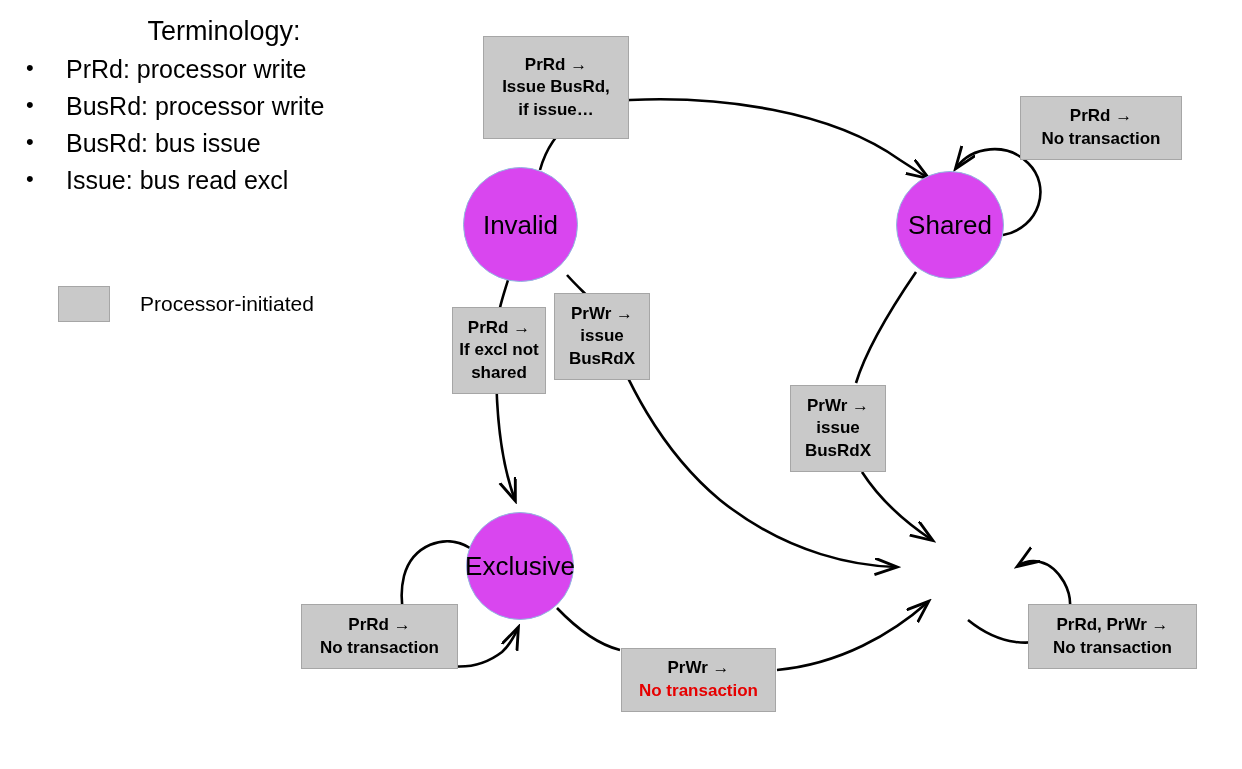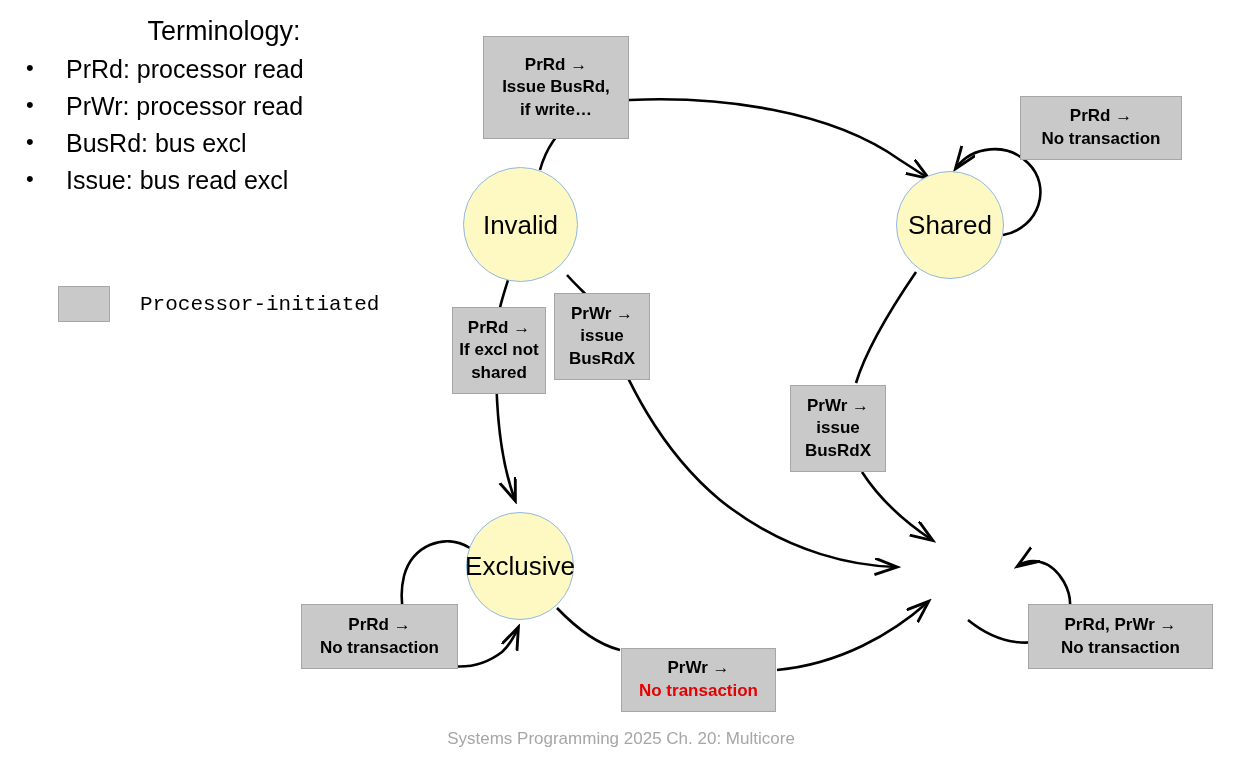--- a/index.html
+++ b/index.html
@@ -51,21 +51,20 @@
     line-height: 1.55;
   }
 
   
   #legend {
     position: absolute;
     left: 58px;
     top: 286px;
     display: flex;
     align-items: center;
-    font-family: Liberation Mono, monospace;
   }
   #legend .legend-swatch {
     width: 52px;
     height: 36px;
     background: #c9c9c9;
     border: 1px solid #a6a6a6;
     box-sizing: border-box;
   }
   #legend .legend-label {
     margin-left: 30px;
@@ -81,21 +80,21 @@
     top: 0;
     width: 1242px;
     height: 769px;
     pointer-events: none;
   }
 
   
   .state-node {
     position: absolute;
     border-radius: 50%;
-    background: #fef9c3;
+    background: #d946ef;
     border: 1px solid #8fb8e0;
     display: flex;
     align-items: center;
     justify-content: center;
     box-sizing: border-box;
   }
   .state-node .state-label {
     font-size: 26px;
     color: #000000;
     white-space: nowrap;
@@ -126,21 +125,21 @@
   .edge-label .line { white-space: nowrap; }
   .edge-label .line.red { color: #e60000; }
 
   #label-i-to-s   { left: 483px; top: 36px;  width: 146px; height: 103px; }
   #label-s-self   { left: 1020px; top: 96px; width: 162px; height: 64px; }
   #label-i-to-e   { left: 452px; top: 307px; width: 94px;  height: 87px; }
   #label-i-to-m   { left: 554px; top: 293px; width: 96px;  height: 87px; }
   #label-s-to-m   { left: 790px; top: 385px; width: 96px;  height: 87px; }
   #label-e-self   { left: 301px; top: 604px; width: 157px; height: 65px; }
   #label-e-to-m   { left: 621px; top: 648px; width: 155px; height: 64px; }
-  #label-m-self   { left: 1028px; top: 604px; width: 185px; height: 65px; }
+  #label-m-self   { left: 1028px; top: 604px; width: 169px; height: 65px; }
 
   
   #footer {
     position: absolute;
     left: 0;
     top: 729px;
     width: 1242px;
     text-align: center;
     font-size: 17px;
     color: #a6a6a6;
@@ -149,29 +148,29 @@
 </head>
 <body>
 
 <div id="slide">
 
   <div id="terminology">
     <div class="term-title">Terminology:</div>
     <ul>
       <li>
         <span class="bullet">•</span>
-        <span>PrRd: processor read</span>
-      </li>
-      <li>
-        <span class="bullet">•</span>
-        <span>PrWr: processor read</span>
-      </li>
-      <li>
-        <span class="bullet">•</span>
-        <span>BusRd: bus excl</span>
+        <span>PrRd: processor write</span>
+      </li>
+      <li>
+        <span class="bullet">•</span>
+        <span>BusRd: processor write</span>
+      </li>
+      <li>
+        <span class="bullet">•</span>
+        <span>BusRd: bus issue</span>
       </li>
       <li>
         <span class="bullet">•</span>
         <span>Issue: bus read excl</span>
       </li>
     </ul>
   </div>
 
   <div id="legend">
     <div class="legend-swatch"></div>
@@ -210,21 +209,21 @@
   <div class="state-node" id="node-shared">
     <span class="state-label">Shared</span>
   </div>
   <div class="state-node" id="node-exclusive">
     <span class="state-label">Exclusive</span>
   </div>
 
   <div class="edge-label" id="label-i-to-s">
     <span class="line">PrRd →</span>
     <span class="line">Issue BusRd,</span>
-    <span class="line">if write…</span>
+    <span class="line">if issue…</span>
   </div>
 
   <div class="edge-label" id="label-s-self">
     <span class="line">PrRd →</span>
     <span class="line">No transaction</span>
   </div>
 
   <div class="edge-label" id="label-i-to-e">
     <span class="line">PrRd →</span>
     <span class="line">If excl not</span>
@@ -251,15 +250,14 @@
   <div class="edge-label" id="label-e-to-m">
     <span class="line">PrWr →</span>
     <span class="line red">No transaction</span>
   </div>
 
   <div class="edge-label" id="label-m-self">
     <span class="line">PrRd, PrWr →</span>
     <span class="line">No transaction</span>
   </div>
 
-  <div id="footer">Systems Programming 2025 Ch. 20: Multicore</div>
 
 </div>
 
 </body></html>

